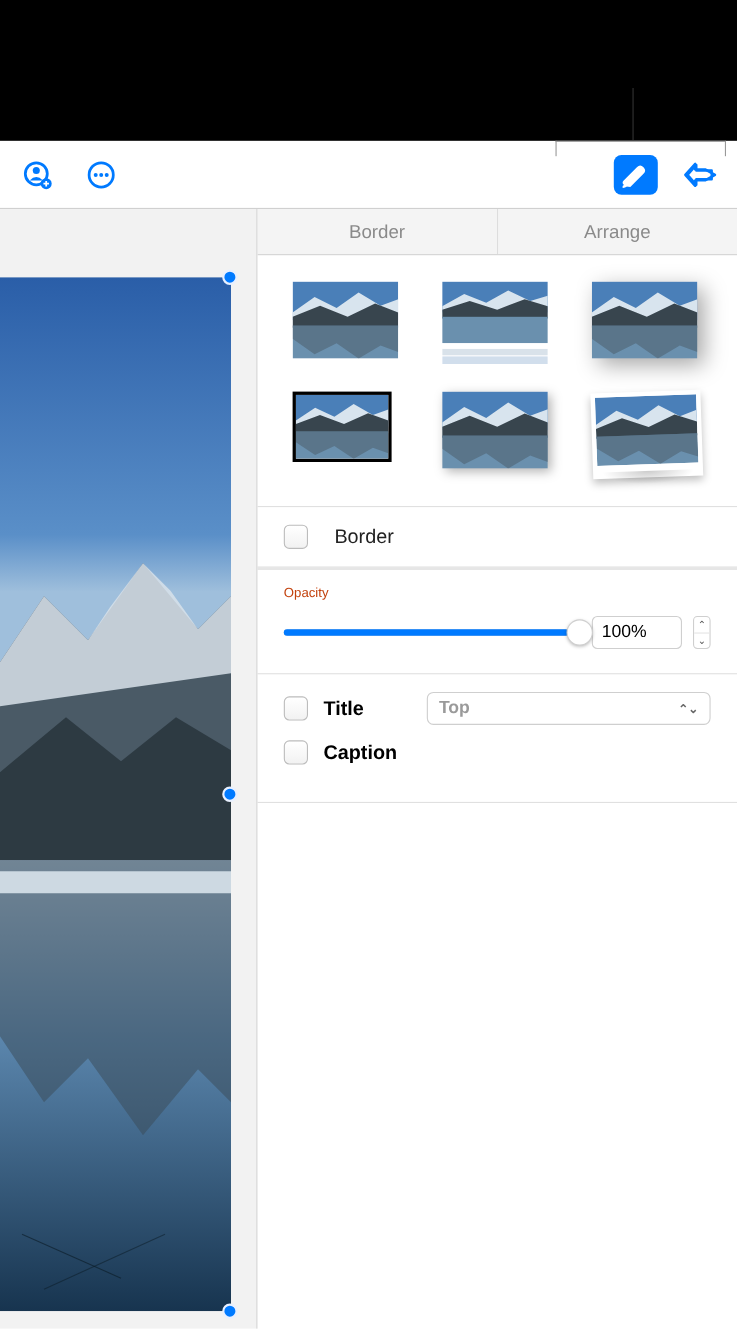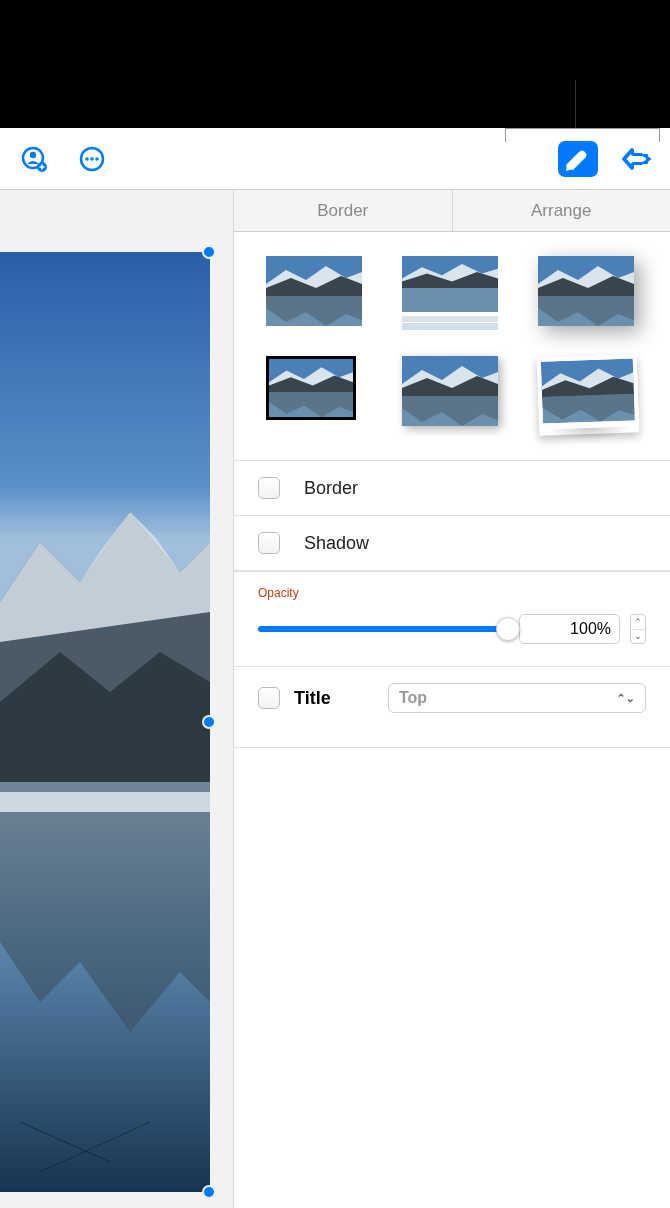--- a/index.html
+++ b/index.html
@@ -180,26 +180,26 @@
   right: -11px;
   top: -9px;
   width: 24px;
   height: 24px;
   border-radius: 50%;
   background: #fff;
   border: 1px solid #cfcfcf;
   box-shadow: 0 1px 3px rgba(0,0,0,.25);
 }
 .opacity-field {
-  width: 101px;
+  width: 82px;
   height: 30px;
   border: 1px solid #cfcfcf;
   border-radius: 5px;
   font-size: 16px;
-  text-align: right;
+  text-align: left;
   padding: 0 8px;
 }
 .stepper {
   display: flex;
   flex-direction: column;
   width: 16px;
   height: 30px;
   border: 1px solid #cfcfcf;
   border-radius: 4px;
   overflow: hidden;
@@ -384,24 +384,20 @@
           <div class="curl"></div>
         </div>
       </div>
 
       <hr class="div">
       <div class="row">
         <div class="checkbox"></div>
         <span>Border</span>
       </div>
       <hr class="div">
-      <div class="row">
-        <div class="checkbox"></div>
-        <span>Shadow</span>
-      </div>
       <hr class="div">
       <hr class="div">
 
       <div class="opacity-block">
         <div class="opacity-label">Opacity</div>
         <div class="opacity-controls">
           <div class="slider-track">
             <div class="slider-fill"></div>
             <div class="slider-knob"></div>
           </div>
@@ -417,18 +413,22 @@
 
       <div class="titlecaption">
         <div class="tc-row">
           <div class="checkbox"></div>
           <span class="tc-label">Title</span>
           <div class="select">
             <span>Top</span>
             <span class="chev">⌃⌄</span>
           </div>
         </div>
+        <div class="tc-row">
+          <div class="checkbox"></div>
+          <span class="tc-label">Caption</span>
+        </div>
       </div>
 
       <hr class="div">
     </div>
   </div>
 </div>
 
 </body></html>

